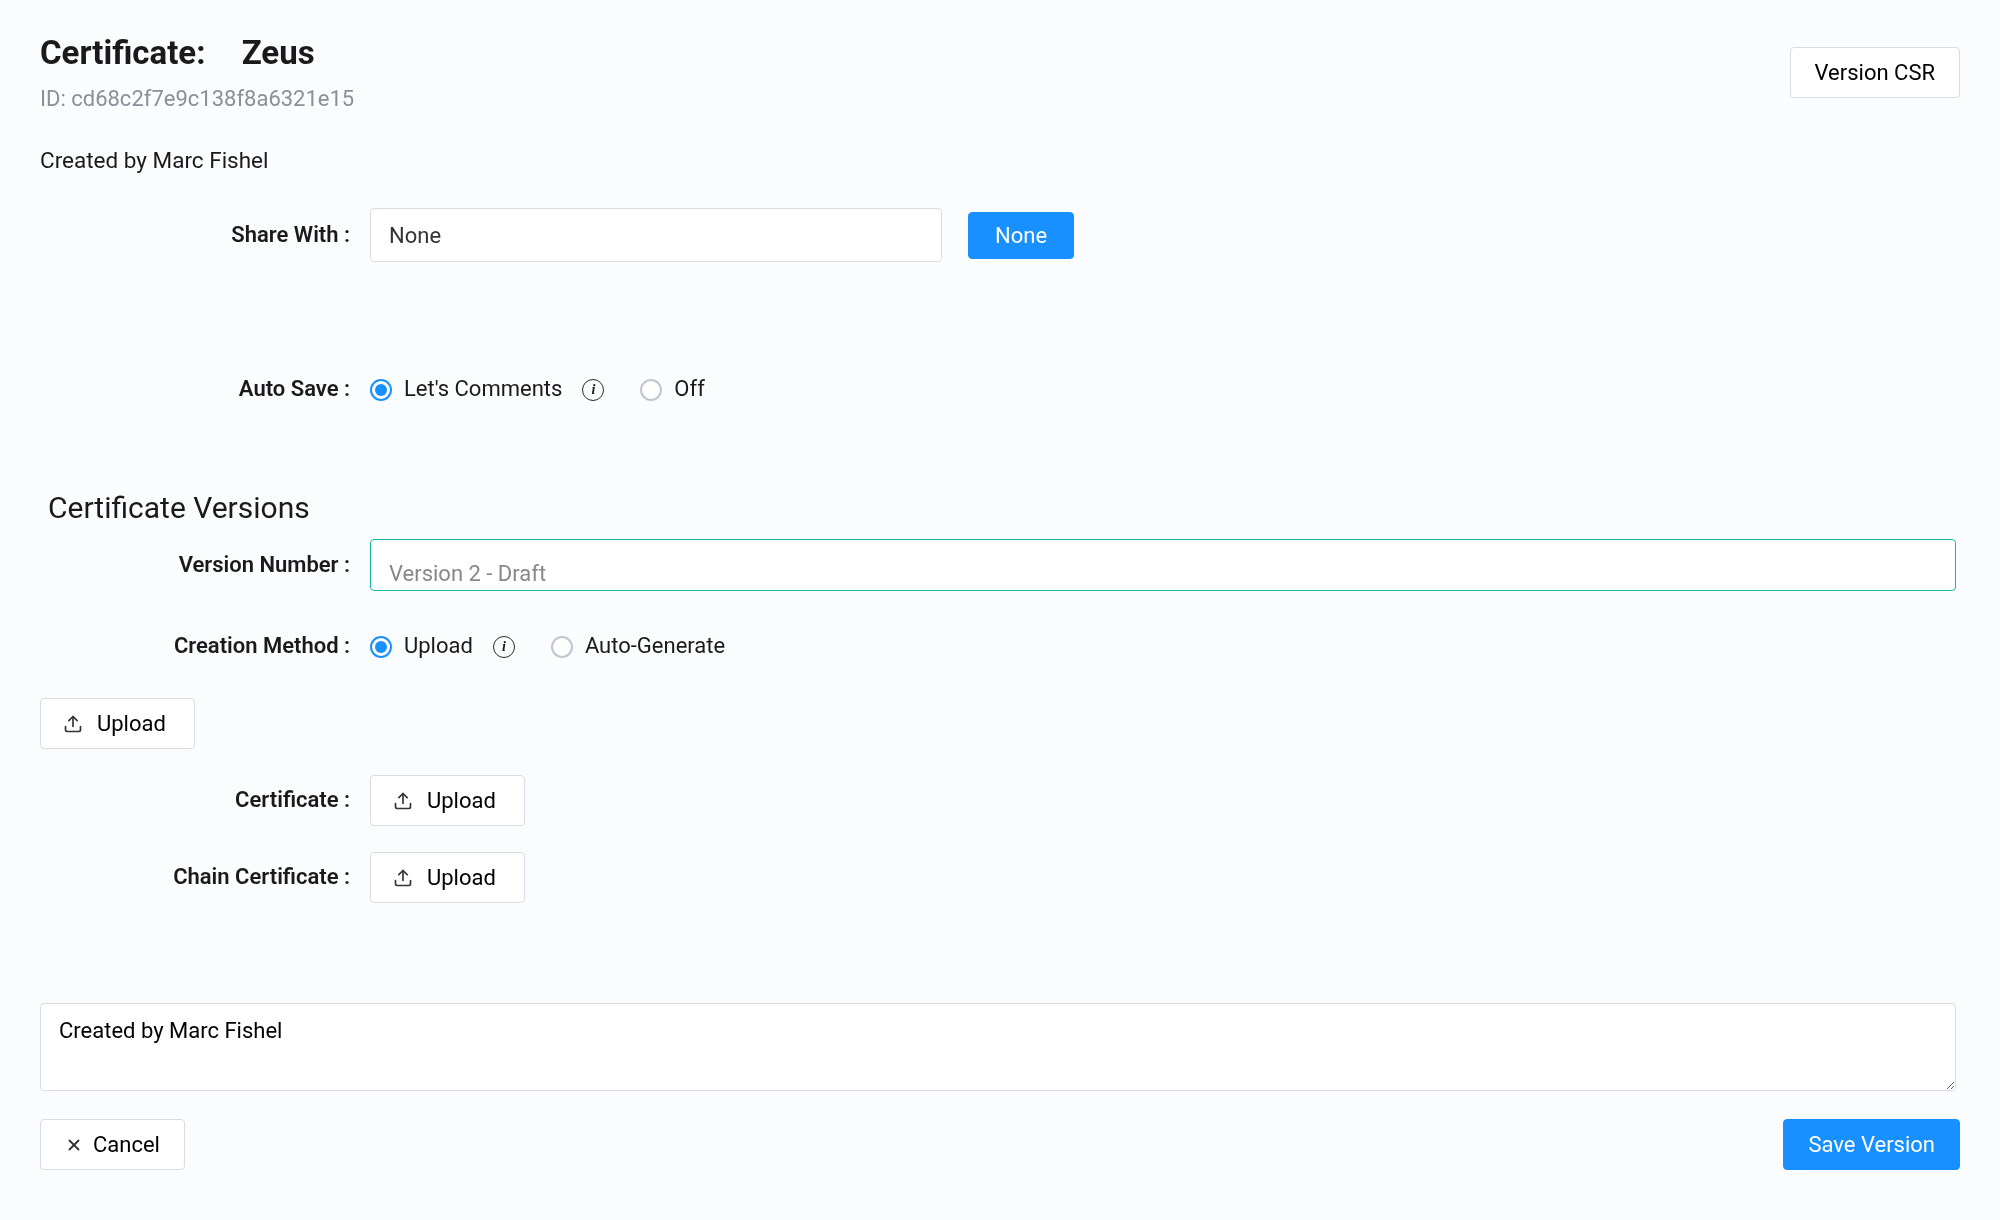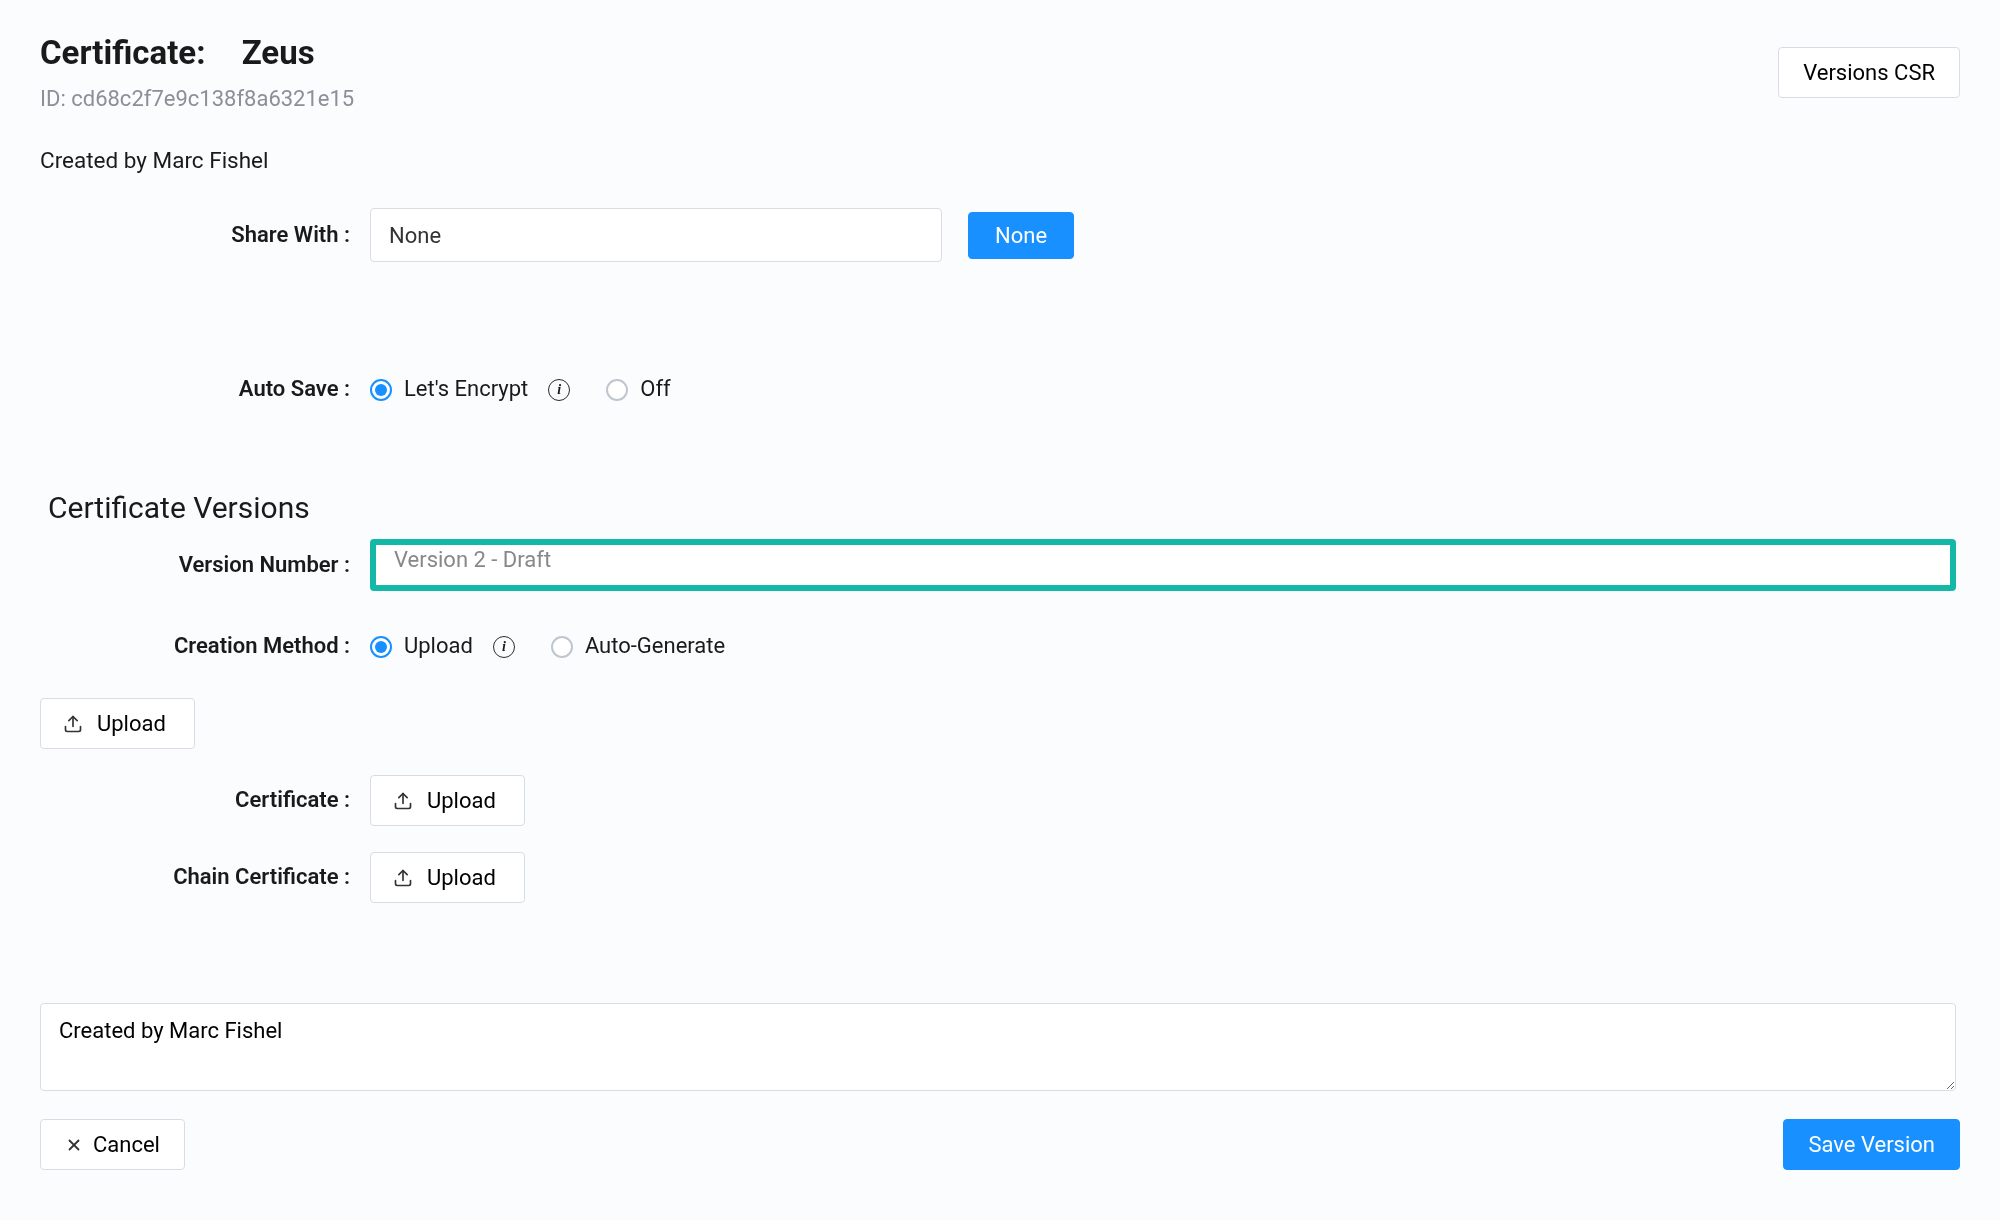--- a/index.html
+++ b/index.html
@@ -74,28 +74,28 @@
     border-radius: 4px;
     background: #fff;
     padding: 0 18px;
     font-size: 22px;
     font-family: inherit;
     color: #333;
   }
   .wide-input {
     flex: 1;
     height: 52px;
-    border: 6px solid #14b8a6;
+    border: 1px solid #14b8a6;
     border-radius: 4px;
     background: #fff;
     padding: 0 18px;
     font-size: 22px;
     color: #888;
     display: flex;
-    align-items: flex-start;
+    align-items: flex-end;
     margin-right: 4px;
   }
   .section-title {
     font-size: 30px;
     font-weight: 400;
     margin-top: 82px;
     margin-bottom: 4px;
     margin-left: 8px;
   }
   .radio-group { display: flex; align-items: center; gap: 36px; }
@@ -176,42 +176,42 @@
   <div class="title-block">
     <h1>
       <span>Certificate:</span>
       <span class="cert-name">Zeus</span>
     </h1>
     <div class="id-line">
       <span>ID: </span><span>cd68c2f7e9c138f8a6321e15</span>
     </div>
   </div>
   <button class="btn">
-    <span>Versions CSR</span>
+    <span>Version CSR</span>
   </button>
 </div>
 
 <div class="created-by">Created by Marc Fishel</div>
 
 <div class="form-row sharewith">
   <div class="label">Share With :</div>
   <input class="text-input" type="text" readonly="" value="None" style="">
   <button class="btn btn-primary small edit-gap">
     <span>None</span>
   </button>
 </div>
 
 <div class="form-row big-gap-top">
   <div class="label">Auto Save :</div>
   <div class="radio-group">
     <span class="radio-item">
       <span class="radio-outer checked">
           <span class="radio-inner"></span>
         </span>
-      <span class="radio-label">Let's Encrypt</span>
+      <span class="radio-label">Let's Comments</span>
       <span class="info-icon">i</span>
     </span>
     <span class="radio-item">
       <span class="radio-outer"></span>
       <span class="radio-label">Off</span>
     </span>
   </div>
 </div>
 
 <div class="section-title">Certificate Versions</div>

